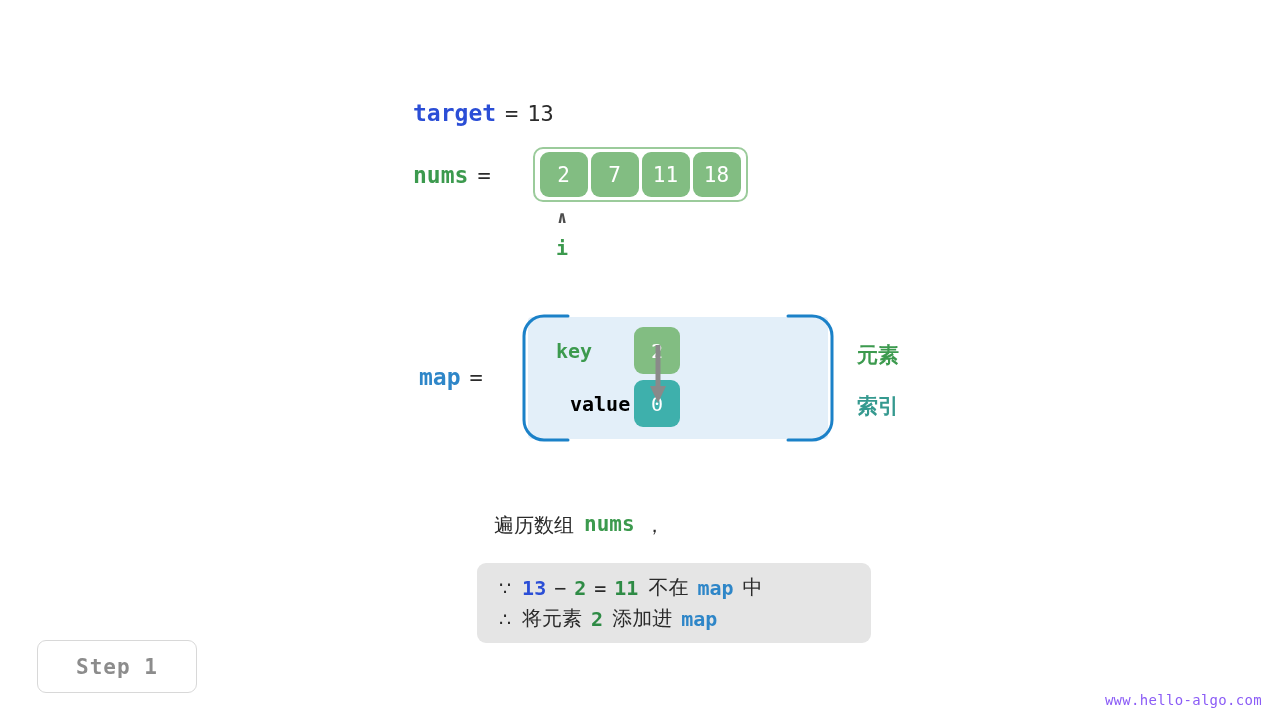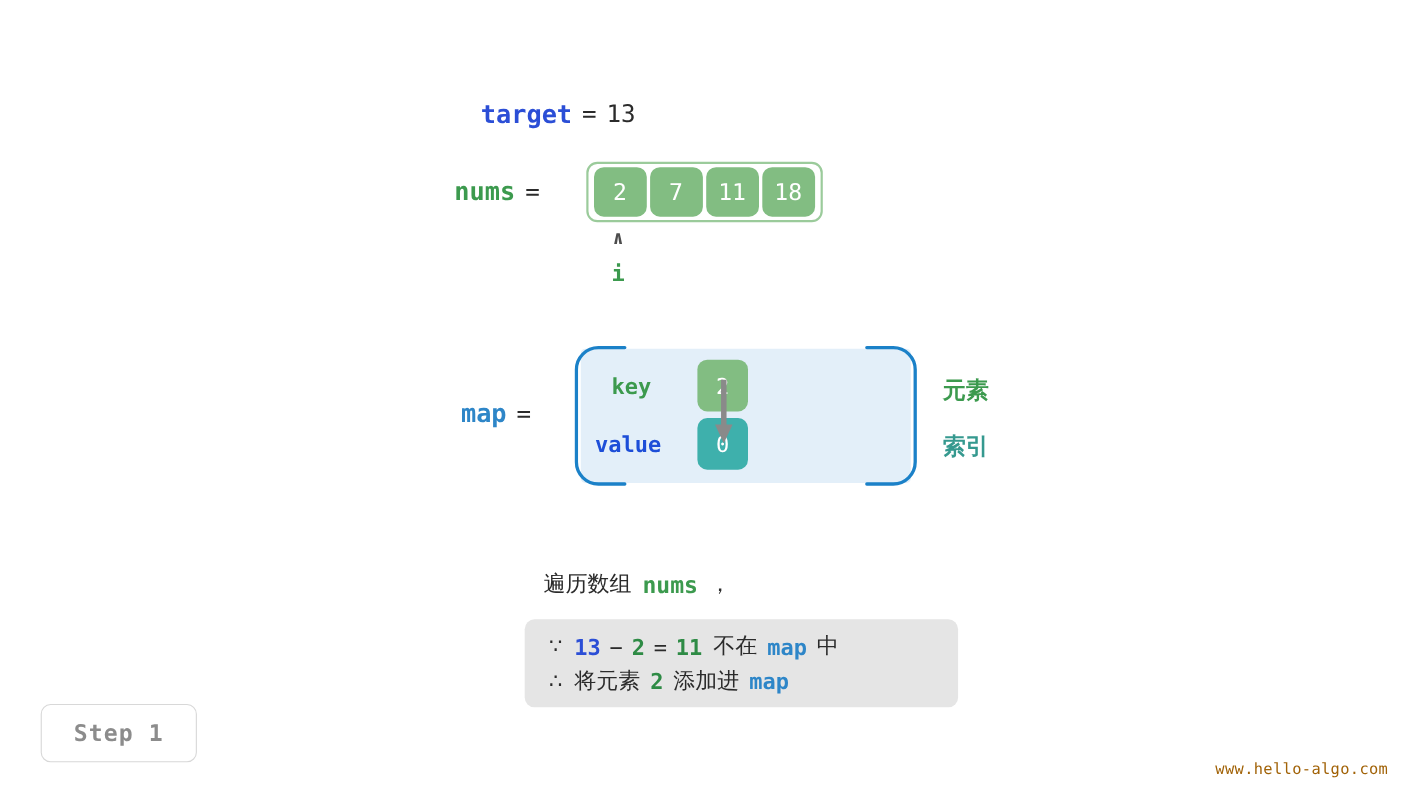--- a/index.html
+++ b/index.html
@@ -16,23 +16,22 @@
     -webkit-font-smoothing: antialiased;
   }
 
   
   #target-row {
     position: absolute;
     left: 413px;
     top: 92px;
     height: 34px;
     display: flex;
-    align-items: flex-start;
-    white-space: pre;
-    margin-left: 24px;
+    align-items: flex-end;
+    white-space: pre;
   }
   .var-target {
     font-family: "DejaVu Sans Mono", monospace;
     font-size: 23px;
     font-weight: bold;
     color: #2B4ED6;
     letter-spacing: 0px;
   }
   .eq {
     font-family: "DejaVu Sans Mono", monospace;
@@ -157,21 +156,21 @@
   }
 
   .kv-label {
     position: absolute;
     font-family: "DejaVu Sans Mono", monospace;
     font-size: 20px;
     font-weight: bold;
     text-align: center;
   }
   #key-label  { left: 556px; top: 339px; color: #3C9A4E; }
-  #value-label{ left: 541px; top: 392px; color: #1d4ed8; }
+  #value-label{ left: 570px; top: 392px; color: #000000; }
 
   .kv-cell {
     position: absolute;
     width: 46px;
     height: 47px;
     border-radius: 9px;
     display: flex;
     align-items: center;
     justify-content: center;
     color: #ffffff;
@@ -199,21 +198,21 @@
   #note-element { left: 857px; top: 341px; color: #3C9A4E; }
   #note-index   { left: 857px; top: 392px; color: #35998F; text-align: center; }
 
   
   #caption-line {
     position: absolute;
     left: 494px;
     top: 512px;
     height: 32px;
     display: flex;
-    align-items: flex-end;
+    align-items: flex-start;
     white-space: pre;
     font-size: 21px;
     color: #2B2B2B;
   }
   #caption-line .kw {
     font-family: "DejaVu Sans Mono", monospace;
     font-weight: bold;
     color: #3C9A4E;
     font-size: 21px;
   }
@@ -242,21 +241,21 @@
   .f-green{ font-family: "DejaVu Sans Mono", monospace; font-weight: bold; color: #2E8B45; font-size: 20px; }
   .f-map  { font-family: "DejaVu Sans Mono", monospace; font-weight: bold; color: #2E86C8; font-size: 20px; }
   .f-op   { font-family: "DejaVu Sans Mono", monospace; color: #2B2B2B; font-size: 20px; }
   .f-cn   { font-family: "DejaVu Sans", sans-serif; color: #2B2B2B; font-size: 20px; }
 
   
   #step-badge {
     position: absolute;
     left: 37px;
     top: 640px;
-    width: 142px;
+    width: 160px;
     height: 53px;
     border: 1.5px solid #D8D8D8;
     border-radius: 9px;
     box-sizing: border-box;
     display: flex;
     align-items: center;
     justify-content: center;
   }
   #step-text {
     font-family: "DejaVu Sans Mono", monospace;
@@ -265,21 +264,21 @@
     color: #8C8C8C;
     letter-spacing: 1px;
   }
 
   #watermark {
     position: absolute;
     right: 18px;
     bottom: 12px;
     font-family: "DejaVu Sans Mono", monospace;
     font-size: 14px;
-    color: #a16207;
+    color: #8b5cf6;
     letter-spacing: 0.3px;
   }
 </style>
 </head>
 <body>
 
 <div id="target-row">
   <span class="var-target">target</span>
   <span class="eq">=</span>
   <span class="plain-num">13</span>

